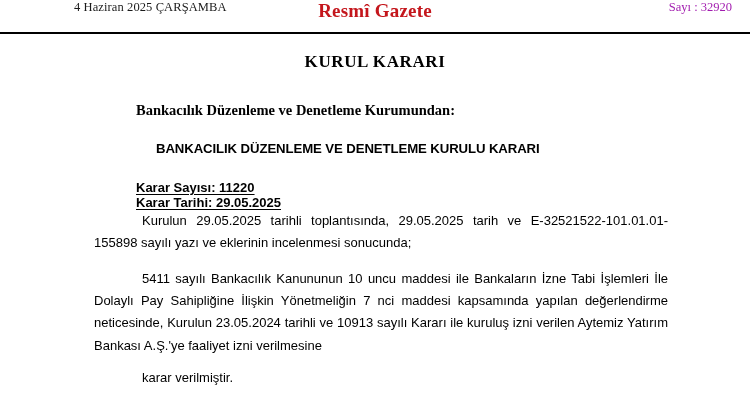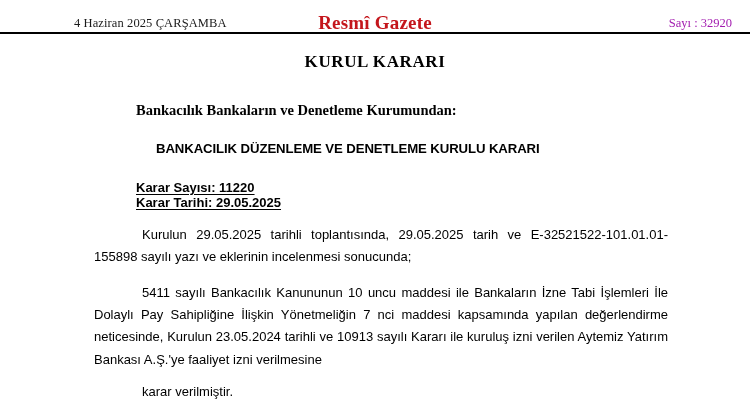--- a/index.html
+++ b/index.html
@@ -18,22 +18,21 @@
     width: 750px;
     height: 406px;
     background: #ffffff;
     box-sizing: border-box;
   }
   
   .masthead {
     position: relative;
     height: 30px;
     display: flex;
-    align-items: center;
-    padding: 16px 18px 0 74px;
+    padding: 0 18px 0 74px;
     box-sizing: border-box;
   }
   .masthead-date {
     font-family: "Liberation Serif", serif;
     font-size: 12.5px;
     color: #1a1a1a;
     white-space: nowrap;
     letter-spacing: 0.1px;
   }
   .masthead-title {
@@ -107,21 +106,21 @@
     text-underline-offset: 2px;
     white-space: nowrap;
   }
   .para {
     font-family: "Liberation Sans", sans-serif;
     font-size: 13px;
     color: #000;
     text-align: justify;
     line-height: 1.72;
     padding: 0 8px 0 20px;
-    margin-top: 14px;
+    margin-top: 0;
   }
   .para.indent::before {
     content: "";
     display: inline-block;
     width: 48px;
   }
   .para.spaced {
     margin-top: 8px;
   }
   .closing {
@@ -142,21 +141,21 @@
     <span class="masthead-title">Resmî Gazete</span>
     <span class="masthead-number">Sayı : 32920</span>
   </div>
 
   <div class="rule"></div>
 
   <div class="content">
 
     <div class="doc-title">KURUL KARARI</div>
 
-    <div class="agency">Bankacılık Bankaların ve Denetleme Kurumundan:</div>
+    <div class="agency">Bankacılık Düzenleme ve Denetleme Kurumundan:</div>
 
     <div class="subject">BANKACILIK DÜZENLEME VE DENETLEME KURULU KARARI</div>
 
     <div class="meta-row">
       <span class="meta-item">Karar Sayısı: 11220</span>
       <span class="meta-item">Karar Tarihi: 29.05.2025</span>
     </div>
 
     <p class="para indent">Kurulun 29.05.2025 tarihli toplantısında, 29.05.2025 tarih ve E-32521522-101.01.01-155898 sayılı yazı ve eklerinin incelenmesi sonucunda;</p>
 

